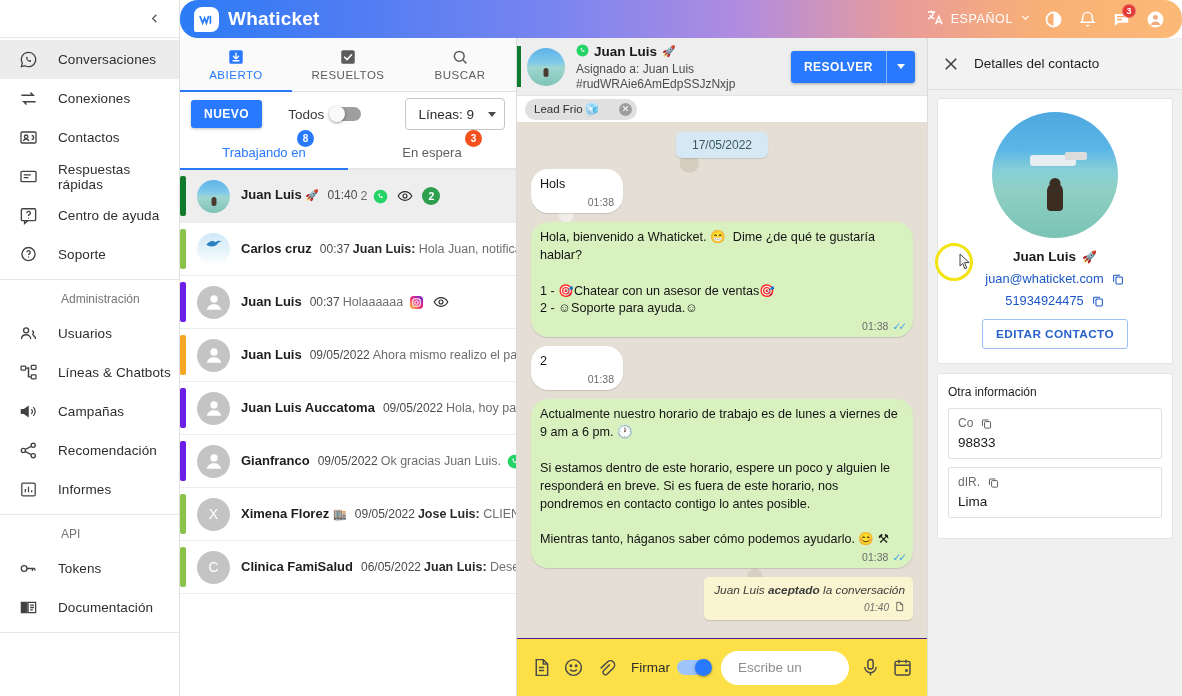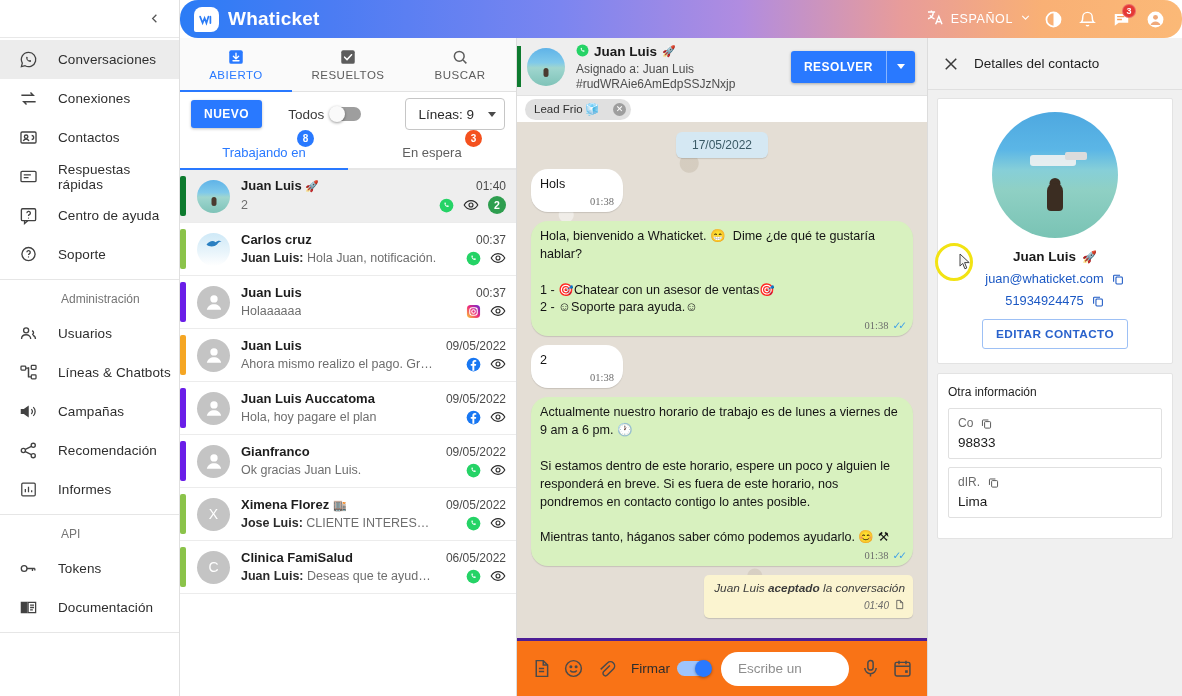--- a/index.html
+++ b/index.html
@@ -143,21 +143,21 @@
   .tavatar {
     width: 33px; height: 33px; border-radius: 50%; flex: 0 0 33px; margin-right: 11px;
     background: #c4c4c4; display: flex; align-items: center; justify-content: center;
     color: #fff; font-size: 14px; overflow: hidden; position: relative;
   }
   .tavatar svg { width: 22px; height: 22px; }
   .av-beach { background: linear-gradient(180deg,#5fb3e8 0%,#7fc9ea 38%,#9fd6cf 52%,#7fc3b8 100%); }
   .av-beach .sil { position:absolute; width:5px; height:9px; background:#4a3b30; border-radius:3px; left:50%; top:53%; transform:translateX(-50%); }
   .av-logo { background: linear-gradient(180deg,#cfe9f7 0%,#eaf5fb 60%,#ffffff 100%); }
   .av-logo .bird { position:absolute; top:5px; left:50%; transform:translateX(-50%); width:18px; height:10px; }
-  .tmain { flex: 1; min-width: 0; display: flex; flex-direction: column; gap: 3px; }
+  .tmain { flex: 1; min-width: 0; display: flex; flex-direction: row; gap: 3px; }
   .trow1 { display: flex; align-items: baseline; }
   .tname { font-size: 13px; color: #1d1d1d; font-weight: 600; white-space: nowrap; }
   .tname .emo { font-size: 11px; margin-left: 4px; }
   .ttime { margin-left: auto; font-size: 12px; color: #4a4a4a; white-space: nowrap; padding-left: 8px;}
   .trow2 { display: flex; align-items: center; }
   .tmsg {
     font-size: 12.5px; color: #6e6e6e; white-space: nowrap; overflow: hidden;
     text-overflow: ellipsis; max-width: 196px;
   }
   .tmsg b { color: #2b2b2b; font-weight: 600; }
@@ -193,21 +193,21 @@
     background: #2979ff; color: #fff; font-size: 12px; font-weight: bold; letter-spacing: .5px;
     padding: 9px 13px; display: flex; align-items: center;
   }
   .btn-resolver .arw {
     background: #2979ff; border-left: 1px solid rgba(255,255,255,.45); padding: 0 10px;
     display: flex; align-items: center;
   }
   .arw .caret { border-top-color: #fff; }
   .tag-bar { height: 26px; flex: 0 0 26px; background: #fff; display: flex; align-items: center; padding-left: 8px; }
   .tag-chip {
-    display: inline-flex; align-items: center; gap: 13px; background: #e0e0e0; border-radius: 11px;
+    display: inline-flex; align-items: center; gap: 19px; background: #e0e0e0; border-radius: 11px;
     height: 21px; padding: 0 5px 0 9px; font-size: 11.5px; color: #2f2f2f;
   }
   .tag-x {
     width: 13px; height: 13px; border-radius: 50%; background: #9e9e9e; color: #fff;
     font-size: 9px; display: flex; align-items: center; justify-content: center;
   }
   .msgs {
     flex: 1; min-height: 0; overflow: hidden; padding: 10px 14px 6px 14px;
     background-color: #e4ded5;
     background-image:
@@ -222,34 +222,34 @@
   }
   .date-pill-wrap { display: flex; justify-content: center; margin-bottom: 2px; }
   .date-pill {
     background: #d5e8f3; color: #3a5a66; font-size: 12px; border-radius: 6px; padding: 6px 16px;
     box-shadow: 0 1px 1px rgba(0,0,0,.12);
   }
   .bubble { max-width: 88%; border-radius: 17px; padding: 7px 9px 5px 9px; position: relative; box-shadow: 0 1px 1px rgba(0,0,0,.13); }
   .b-in  { background: #fff; align-self: flex-start; min-width: 92px; }
   .b-out { background: #d8f1bf; align-self: flex-start; width: 100%; max-width: 100%; }
   .btext { font-size: 12.6px; color: #141414; line-height: 1.42; white-space: pre-wrap; }
-  .bmeta { display: flex; align-items: center; justify-content: flex-end; gap: 4px; margin-top: 2px; font-family: Liberation Serif, serif; }
+  .bmeta { display: flex; align-items: center; justify-content: flex-end; gap: 4px; margin-top: 2px; }
   .btime { font-size: 10.5px; color: #6d6d6d; }
   .ticks { color: #3fa0e8; font-size: 10.5px; letter-spacing: -3px; }
   .b-note {
     align-self: flex-end; background: #fbf4d0; border-radius: 5px; padding: 6px 8px 4px 10px;
     box-shadow: 0 1px 1px rgba(0,0,0,.14); max-width: 70%;
   }
   .b-note .ntext { font-size: 11.8px; color: #3c3c3c; font-style: italic; }
   .b-note .ntext b { font-style: italic; }
   .b-note .nmeta { display: flex; align-items: center; justify-content: flex-end; gap: 5px; margin-top: 1px; }
   .b-note .ntime { font-size: 10px; color: #6b6b6b; font-style: italic; }
   .composer {
-    height: 58px; flex: 0 0 58px; background: #f97316; display: flex; align-items: center;
-    gap: 11px; padding: 0 14px; border-top: 3px solid #4c1d95;
+    height: 58px; flex: 0 0 58px; background: #fde047; display: flex; align-items: center;
+    gap: 11px; padding: 0 14px; border-top: 1px solid #4c1d95;
   }
   .cico { color: #4a4a4a; display: flex; align-items: center; cursor: pointer; }
   .cico svg { width: 21px; height: 21px; display: block; }
   .firmar-wrap { display: flex; align-items: center; gap: 7px; margin-left: 4px; }
   .firmar-lbl { font-size: 13.5px; color: #2d2d2d; }
   .switch-on { width: 33px; height: 15px; border-radius: 8px; background: #9ec4fb; position: relative; }
   .switch-on::before {
     content: ""; position: absolute; width: 17px; height: 17px; border-radius: 50%;
     background: #2979ff; top: -1px; right: -2px; box-shadow: 0 1px 3px rgba(0,0,0,.35);
   }

